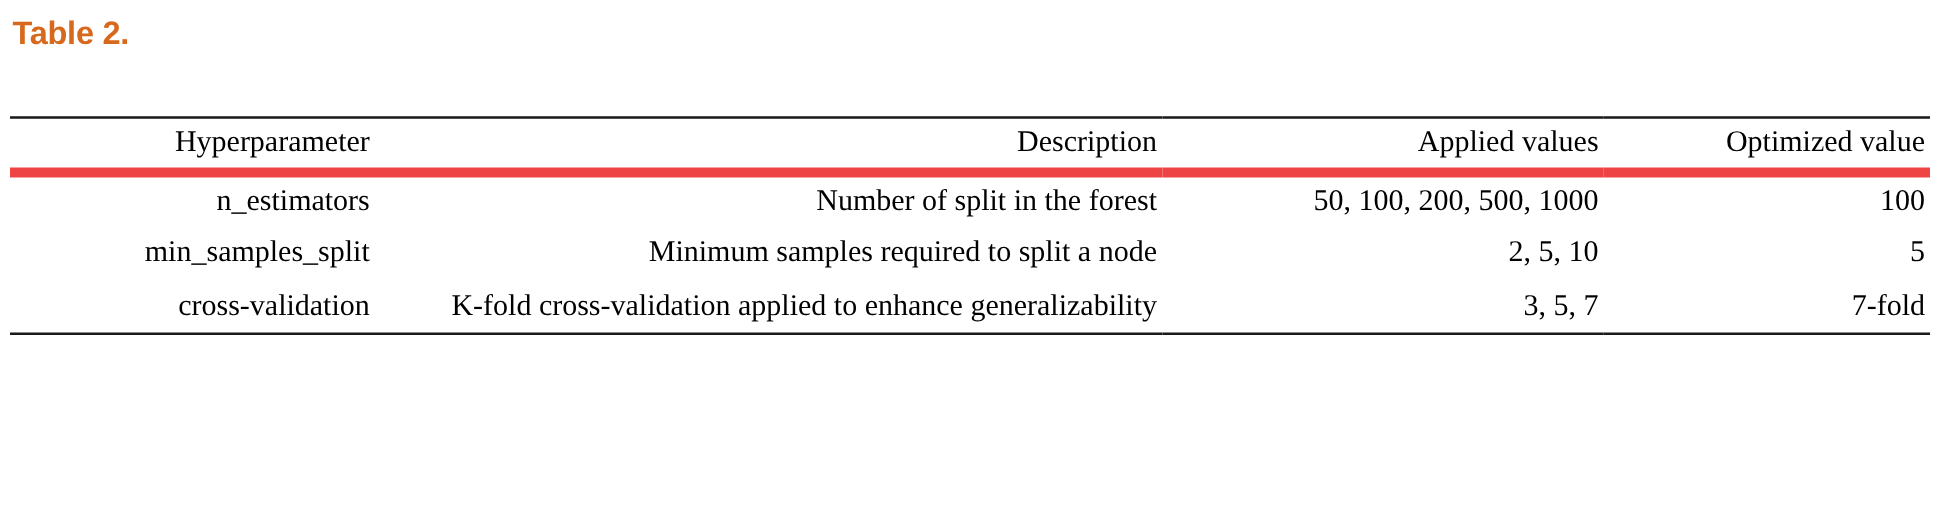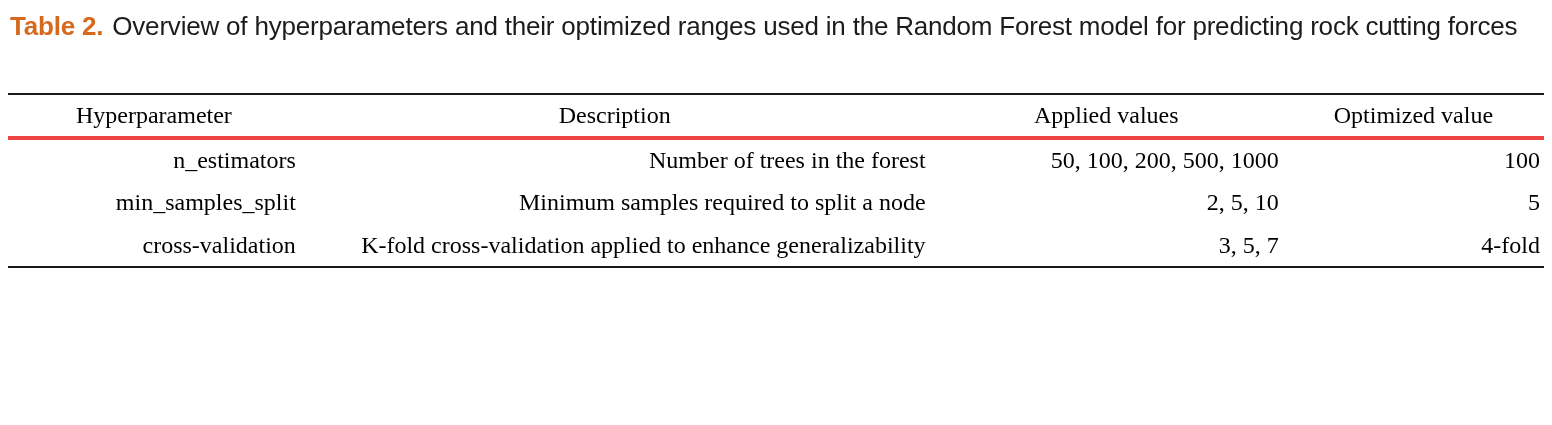--- a/index.html
+++ b/index.html
@@ -50,22 +50,22 @@
     font-size: 24px;
     color: #000000;
     border-top: 2px solid #1a1a1a;
     border-bottom: 2px solid #1a1a1a;
   }
   table.hyper thead tr {
     height: 44px;
   }
   table.hyper thead th {
     font-weight: 400;
-    border-bottom: 4px solid #ef4444;
-    text-align: center;
+    border-bottom: 8px solid #ef4444;
+    text-align: right;
     vertical-align: middle;
     padding: 0 4px;
   }
   table.hyper tbody tr {
     height: 43px;
   }
   table.hyper tbody td {
     text-align: right;
     vertical-align: middle;
     padding: 0 4px;
@@ -76,21 +76,20 @@
   col.c3 { width: 23%; }
   col.c4 { width: 17%; }
 </style>
 </head>
 <body>
 
 <div class="page">
 
   <div class="caption">
     <span class="caption-label">Table 2.</span>
-    <span class="caption-text">Overview of hyperparameters and their optimized ranges used in the Random Forest model for predicting rock cutting forces</span>
   </div>
 
   <div class="tbl-wrap">
     <table class="hyper">
       <colgroup>
         <col class="c1">
           <col class="c2">
           <col class="c3">
           <col class="c4">
       </colgroup>
@@ -98,33 +97,33 @@
         <tr>
           <th>Hyperparameter</th>
           <th>Description</th>
           <th>Applied values</th>
           <th>Optimized value</th>
         </tr>
       </thead>
       <tbody>
         <tr>
           <td>n_estimators</td>
-          <td>Number of trees in the forest</td>
+          <td>Number of split in the forest</td>
           <td>50, 100, 200, 500, 1000</td>
           <td>100</td>
         </tr>
         <tr>
           <td>min_samples_split</td>
           <td>Minimum samples required to split a node</td>
           <td>2, 5, 10</td>
           <td>5</td>
         </tr>
         <tr>
           <td>cross-validation</td>
           <td>K-fold cross-validation applied to enhance generalizability</td>
           <td>3, 5, 7</td>
-          <td>4-fold</td>
+          <td>7-fold</td>
         </tr>
       </tbody>
     </table>
   </div>
 
 </div>
 
 </body></html>

